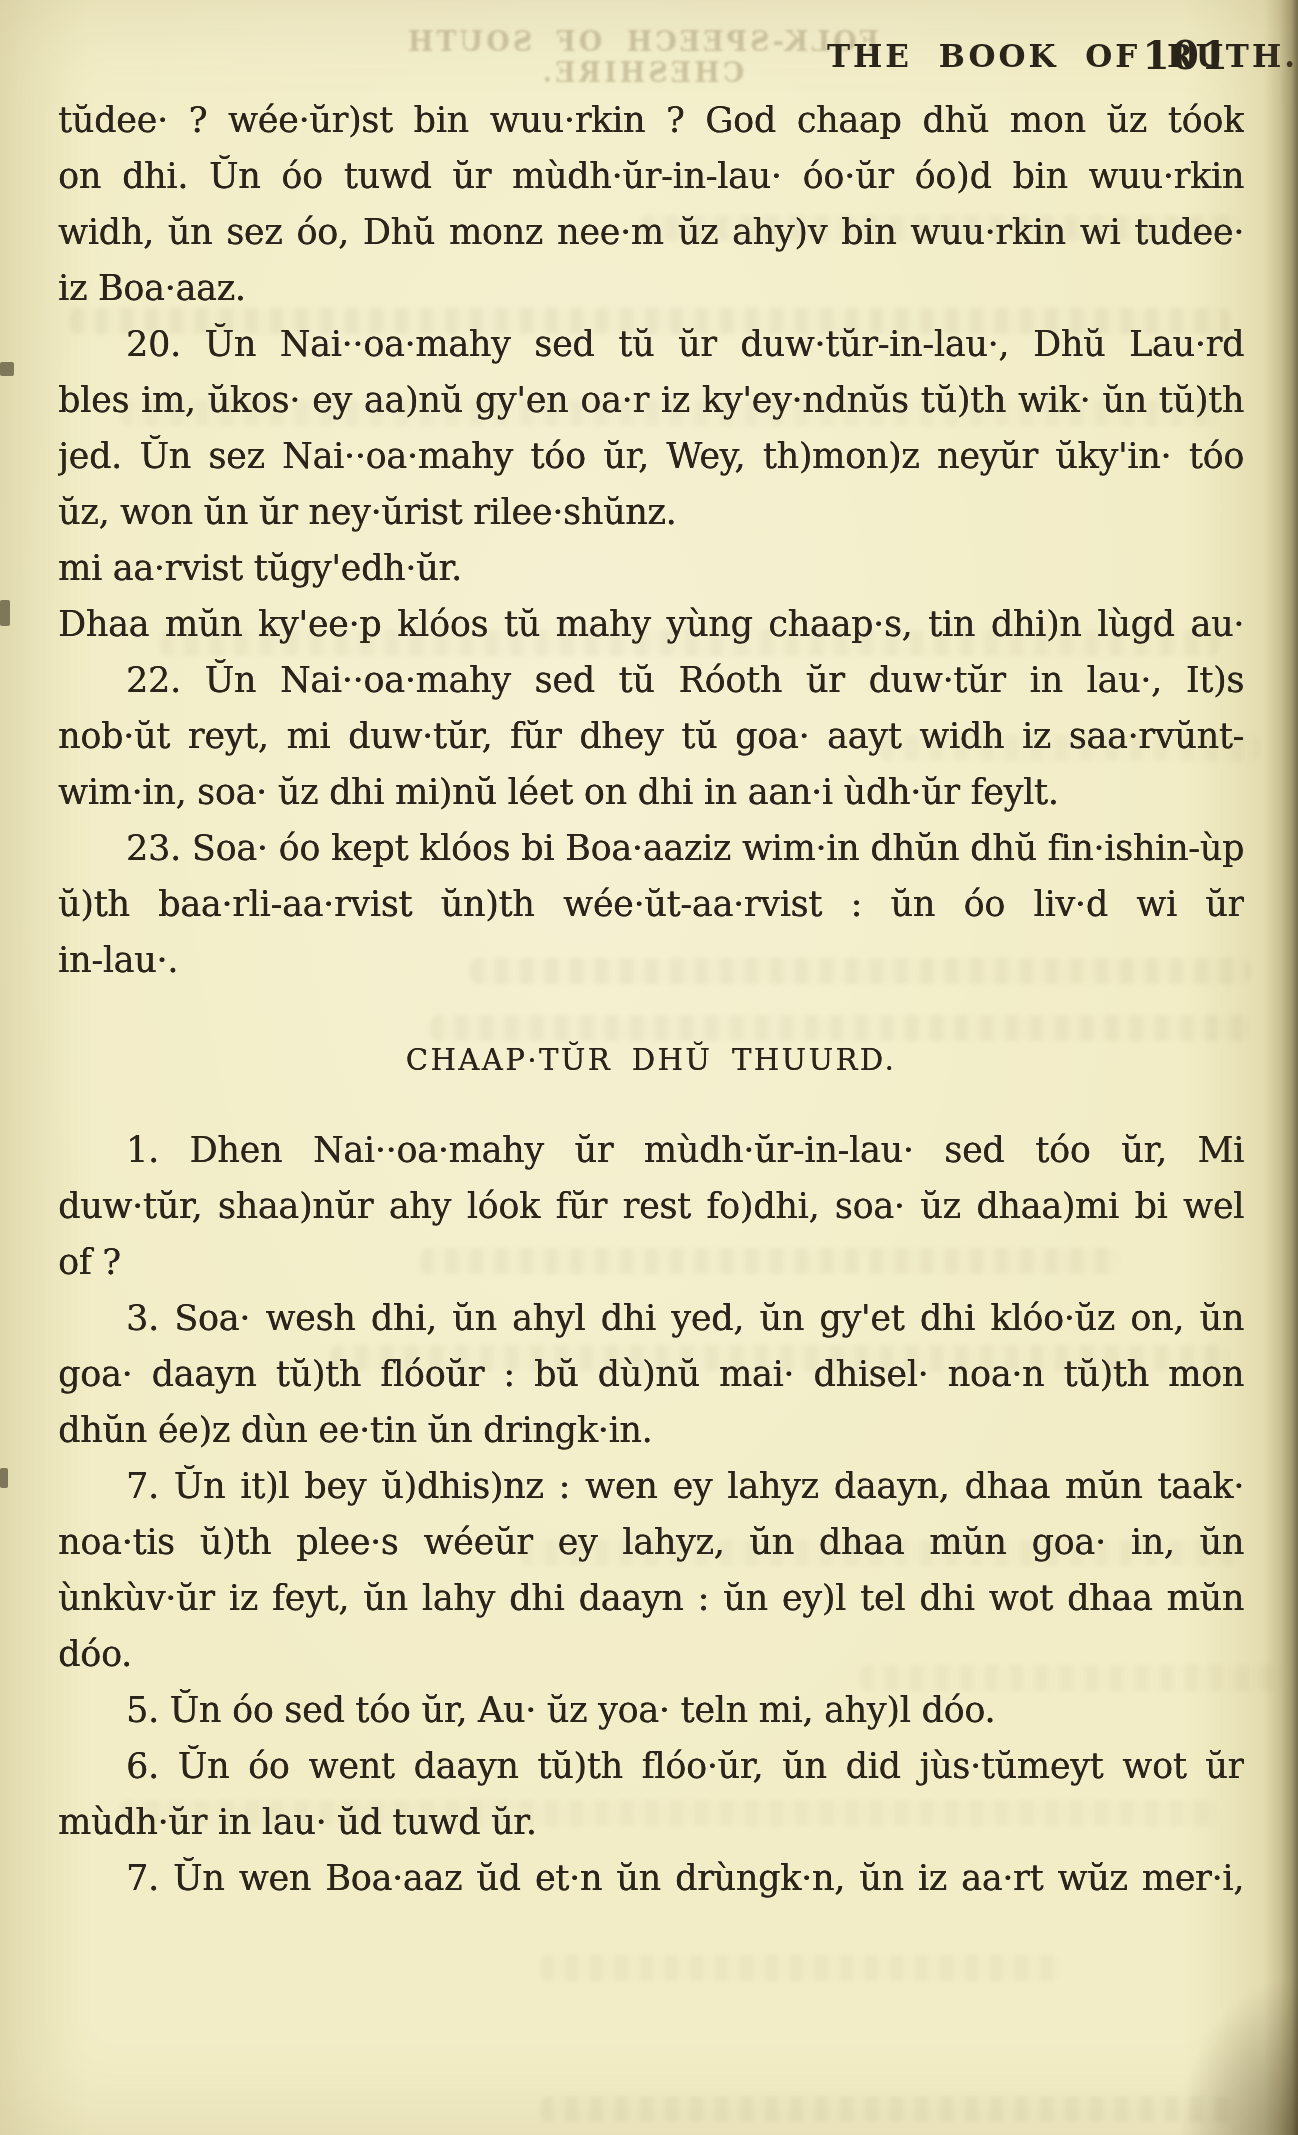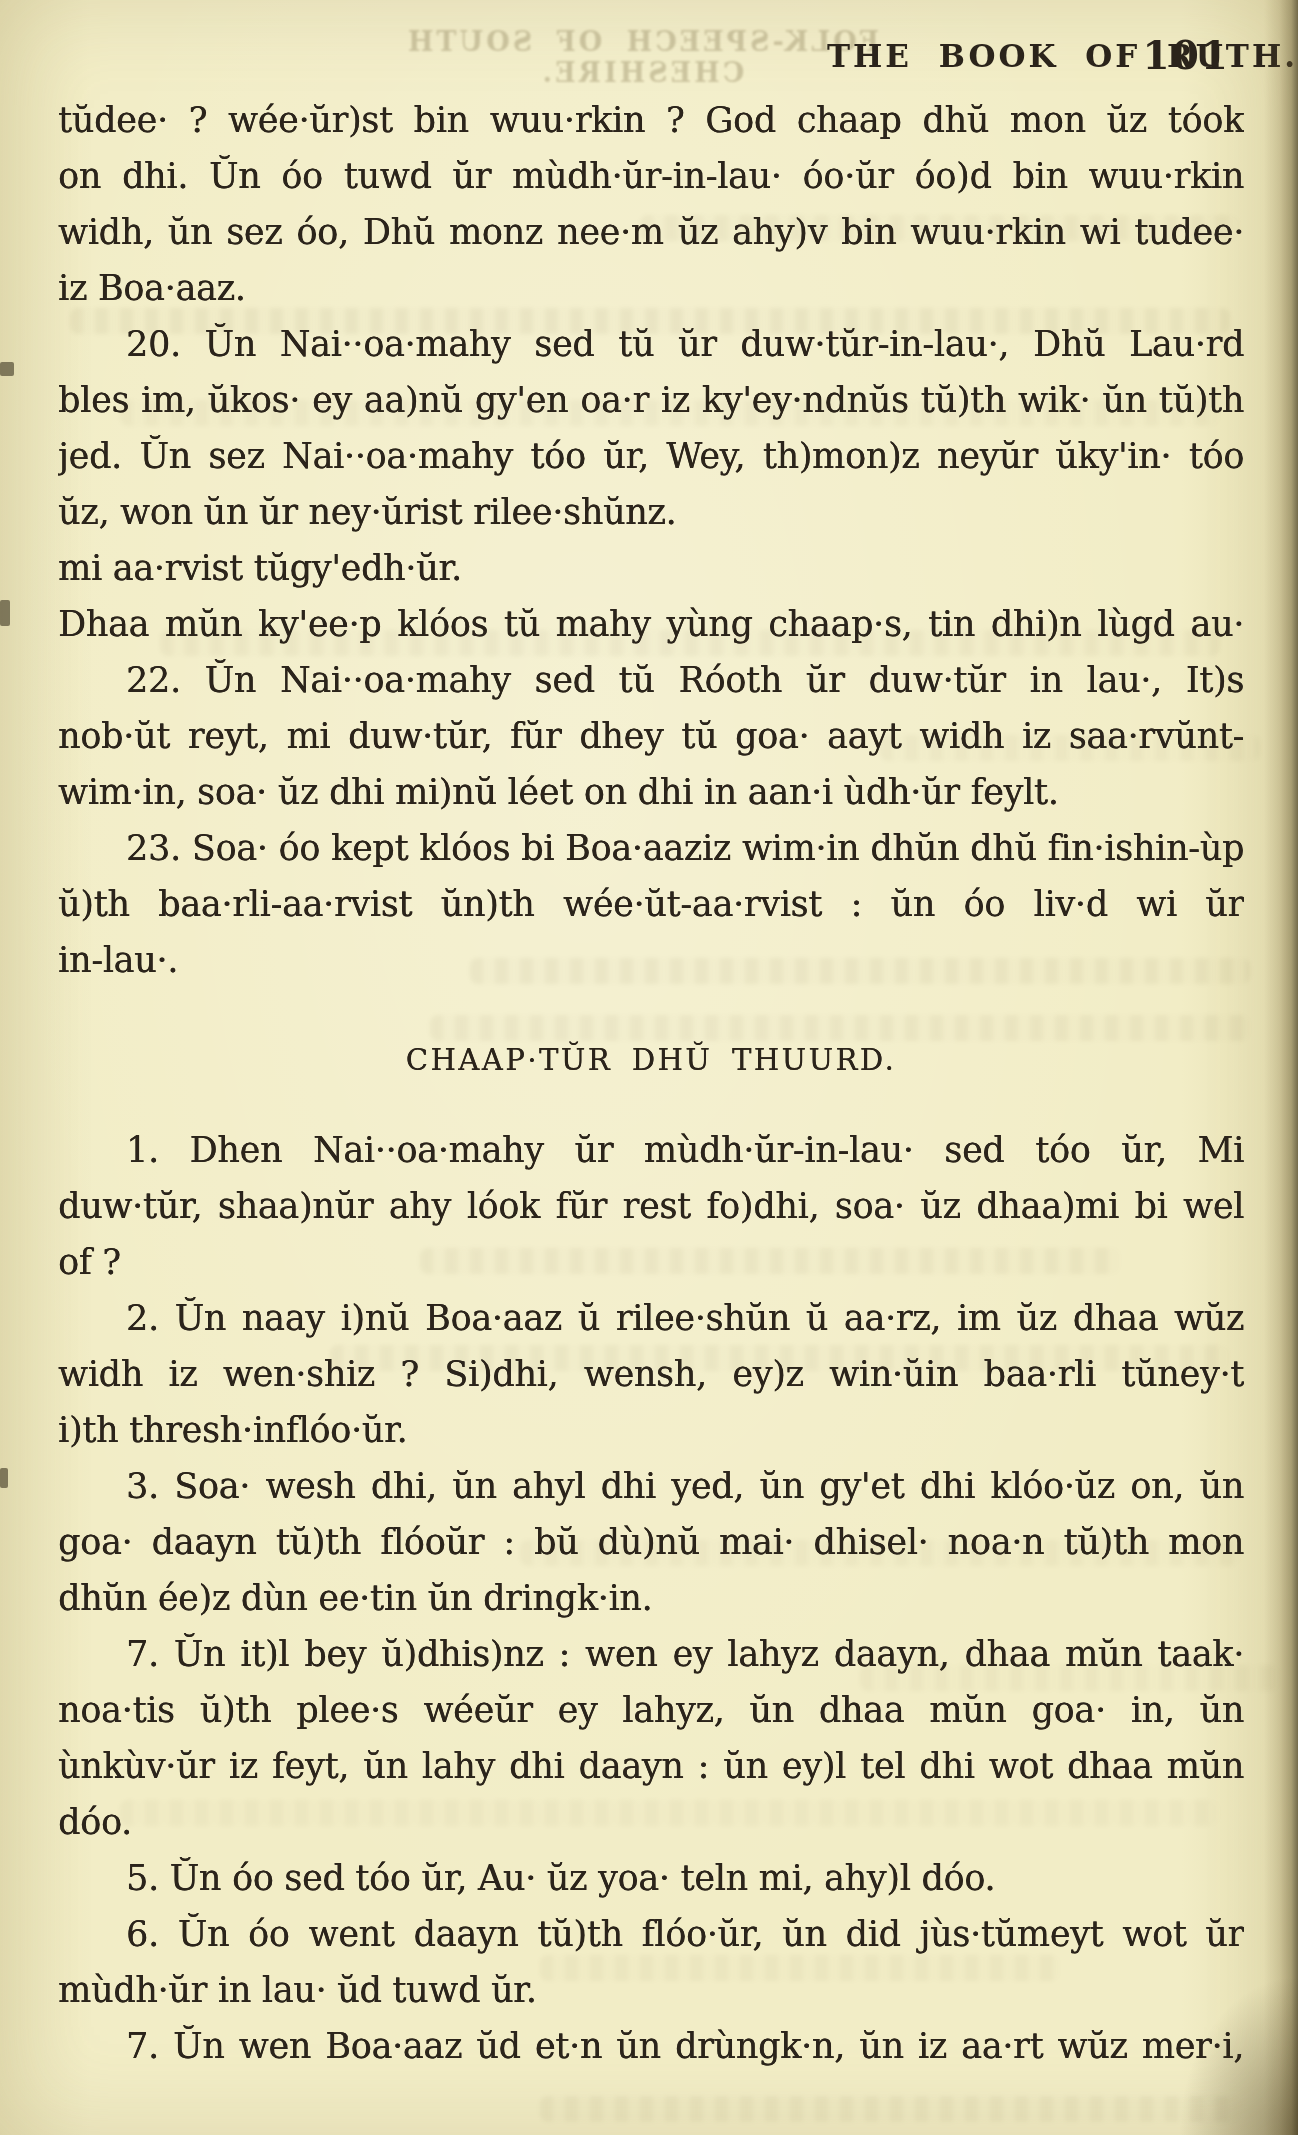--- a/index.html
+++ b/index.html
@@ -137,25 +137,20 @@
         <div class="line">ŭ)th baa·rli-aa·rvist ŭn)th wée·ŭt-aa·rvist : ŭn óo liv·d wi ŭr mùdh·ŭr-</div>
         <div class="line para-end">in-lau·.</div>
       </div>
       <div class="chapter-heading">CHAAP·TŬR DHŬ THUURD.</div>
       <div class="para">
         <div class="line indent">1. Dhen Nai··oa·mahy ŭr mùdh·ŭr-in-lau· sed tóo ŭr, Mi</div>
         <div class="line">duw·tŭr, shaa)nŭr ahy lóok fŭr rest fo)dhi, soa· ŭz dhaa)mi bi wel</div>
         <div class="line para-end">of ?</div>
       </div>
       <div class="para">
-        <div class="line indent">2. Ŭn naay i)nŭ Boa·aaz ŭ rilee·shŭn ŭ aa·rz, im ŭz dhaa wŭz</div>
-        <div class="line">widh iz wen·shiz ? Si)dhi, wensh, ey)z win·ŭin baa·rli tŭney·t</div>
-        <div class="line para-end">i)th thresh·inflóo·ŭr.</div>
-      </div>
-      <div class="para">
         <div class="line indent">3. Soa· wesh dhi, ŭn ahyl dhi yed, ŭn gy'et dhi klóo·ŭz on, ŭn</div>
         <div class="line">goa· daayn tŭ)th flóoŭr : bŭ dù)nŭ mai· dhisel· noa·n tŭ)th mon</div>
         <div class="line para-end">dhŭn ée)z dùn ee·tin ŭn dringk·in.</div>
       </div>
       <div class="para">
         <div class="line indent">7. Ŭn it)l bey ŭ)dhis)nz : wen ey lahyz daayn, dhaa mŭn taak·</div>
         <div class="line">noa·tis ŭ)th plee·s wéeŭr ey lahyz, ŭn dhaa mŭn goa· in, ŭn</div>
         <div class="line">ùnkùv·ŭr iz feyt, ŭn lahy dhi daayn : ŭn ey)l tel dhi wot dhaa mŭn</div>
         <div class="line para-end">dóo.</div>
       </div>

